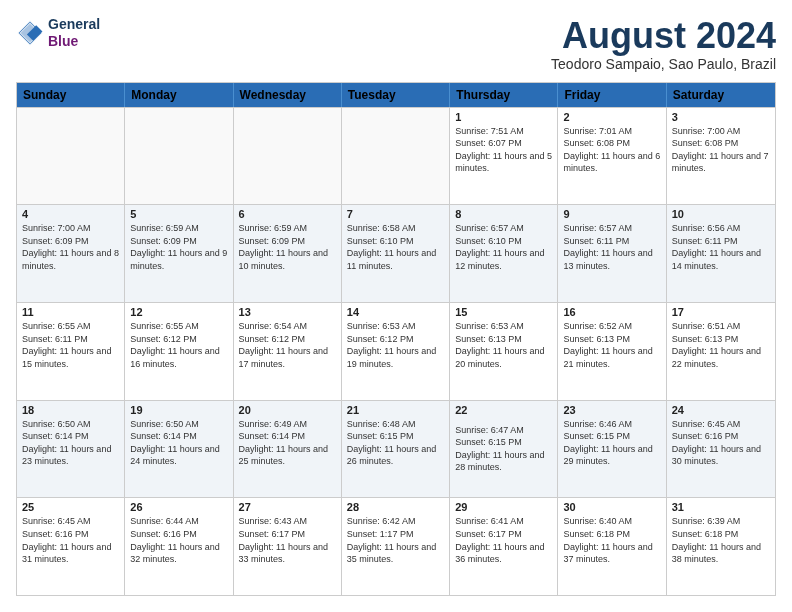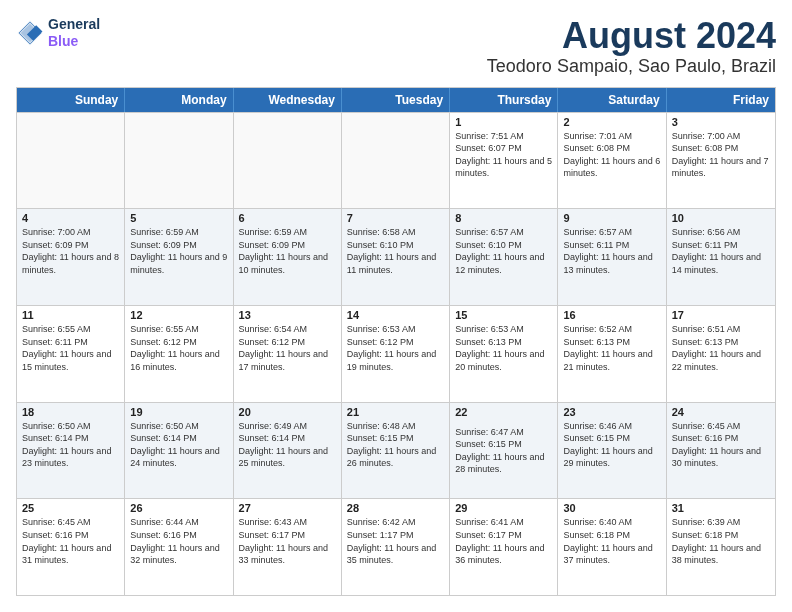--- a/index.html
+++ b/index.html
@@ -41,40 +41,40 @@
     .title-section {
       text-align: right;
     }
     .month-title {
       font-size: 36px;
       font-weight: bold;
       color: #1a3a5c;
       line-height: 1.1;
     }
     .subtitle {
-      font-size: 18px;
+      font-size: 14px;
       color: #333;
     }
     .calendar {
       flex: 1;
       display: flex;
       flex-direction: column;
       border: 1px solid #ccc;
     }
     .cal-header-row {
       display: grid;
       grid-template-columns: repeat(7, 1fr);
       background: #2a6db5;
     }
     .cal-header-cell {
-      color: #ffffff;
+      color: #000000;
       font-size: 12px;
       font-weight: bold;
       padding: 5px 6px;
-      text-align: right;
+      text-align: left;
       border-right: 1px solid #4a8fd0;
     }
     .cal-header-cell:last-child { border-right: none; }
     .cal-body {
       display: flex;
       flex-direction: column;
       flex: 1;
     }
     .cal-row {
       display: grid;
@@ -112,38 +112,38 @@
   <div class="header">
     <div class="logo">
       <svg class="logo-icon" viewBox="0 0 36 36">
         <polygon points="18,2 34,18 18,34 2,18" fill="#2a6db5" opacity="0.15"></polygon>
         <polygon points="18,6 30,18 18,30 6,18" fill="#2a6db5" opacity="0.3"></polygon>
         <polygon points="26,8 34,16 22,28 14,20" fill="#2a6db5"></polygon>
         <polygon points="18,4 32,18 18,32 4,18" fill="none" stroke="#2a6db5" stroke-width="1"></polygon>
       </svg>
       <div class="logo-text">
         <div>General</div>
-        <div style="color:#8b5cf6">Blue</div>
+        <div style="color:#701a75">Blue</div>
       </div>
     </div>
     <div class="title-section">
       <div class="month-title">August 2024</div>
       <div class="subtitle">Teodoro Sampaio, Sao Paulo, Brazil</div>
     </div>
   </div>
 
   <div class="calendar">
     <div class="cal-header-row" id="cal-header">
         <div class="cal-header-cell">Sunday</div>
         <div class="cal-header-cell">Monday</div>
         <div class="cal-header-cell">Wednesday</div>
         <div class="cal-header-cell">Tuesday</div>
         <div class="cal-header-cell">Thursday</div>
+        <div class="cal-header-cell">Friday</div>
         <div class="cal-header-cell">Saturday</div>
-        <div class="cal-header-cell">Friday</div>
       </div>
     <div class="cal-body" id="cal-body">
         <div class="cal-row">
           <div class="cal-cell empty"></div>
           <div class="cal-cell empty"></div>
           <div class="cal-cell empty"></div>
           <div class="cal-cell empty"></div>
           <div class="cal-cell">
             <div class="day-num">1</div>
             <div class="cell-text" style="white-space: pre-line;">Sunrise: 7:51 AM

